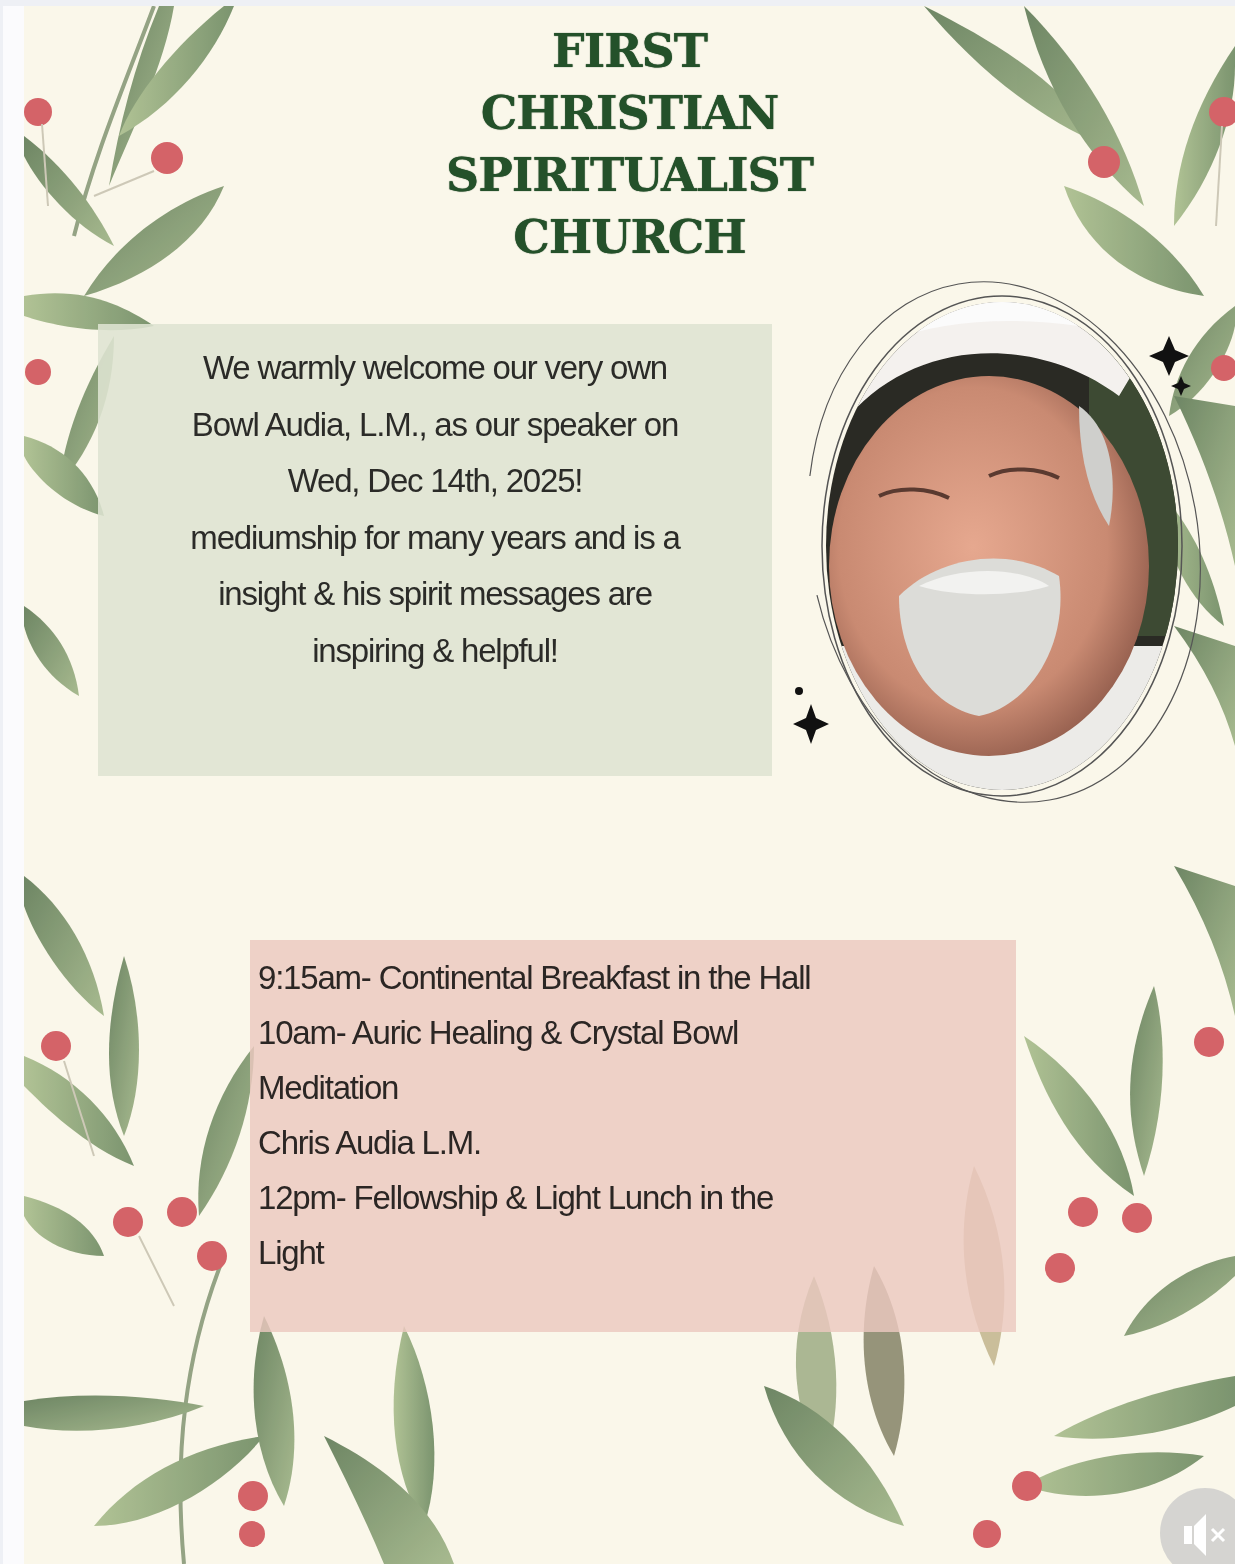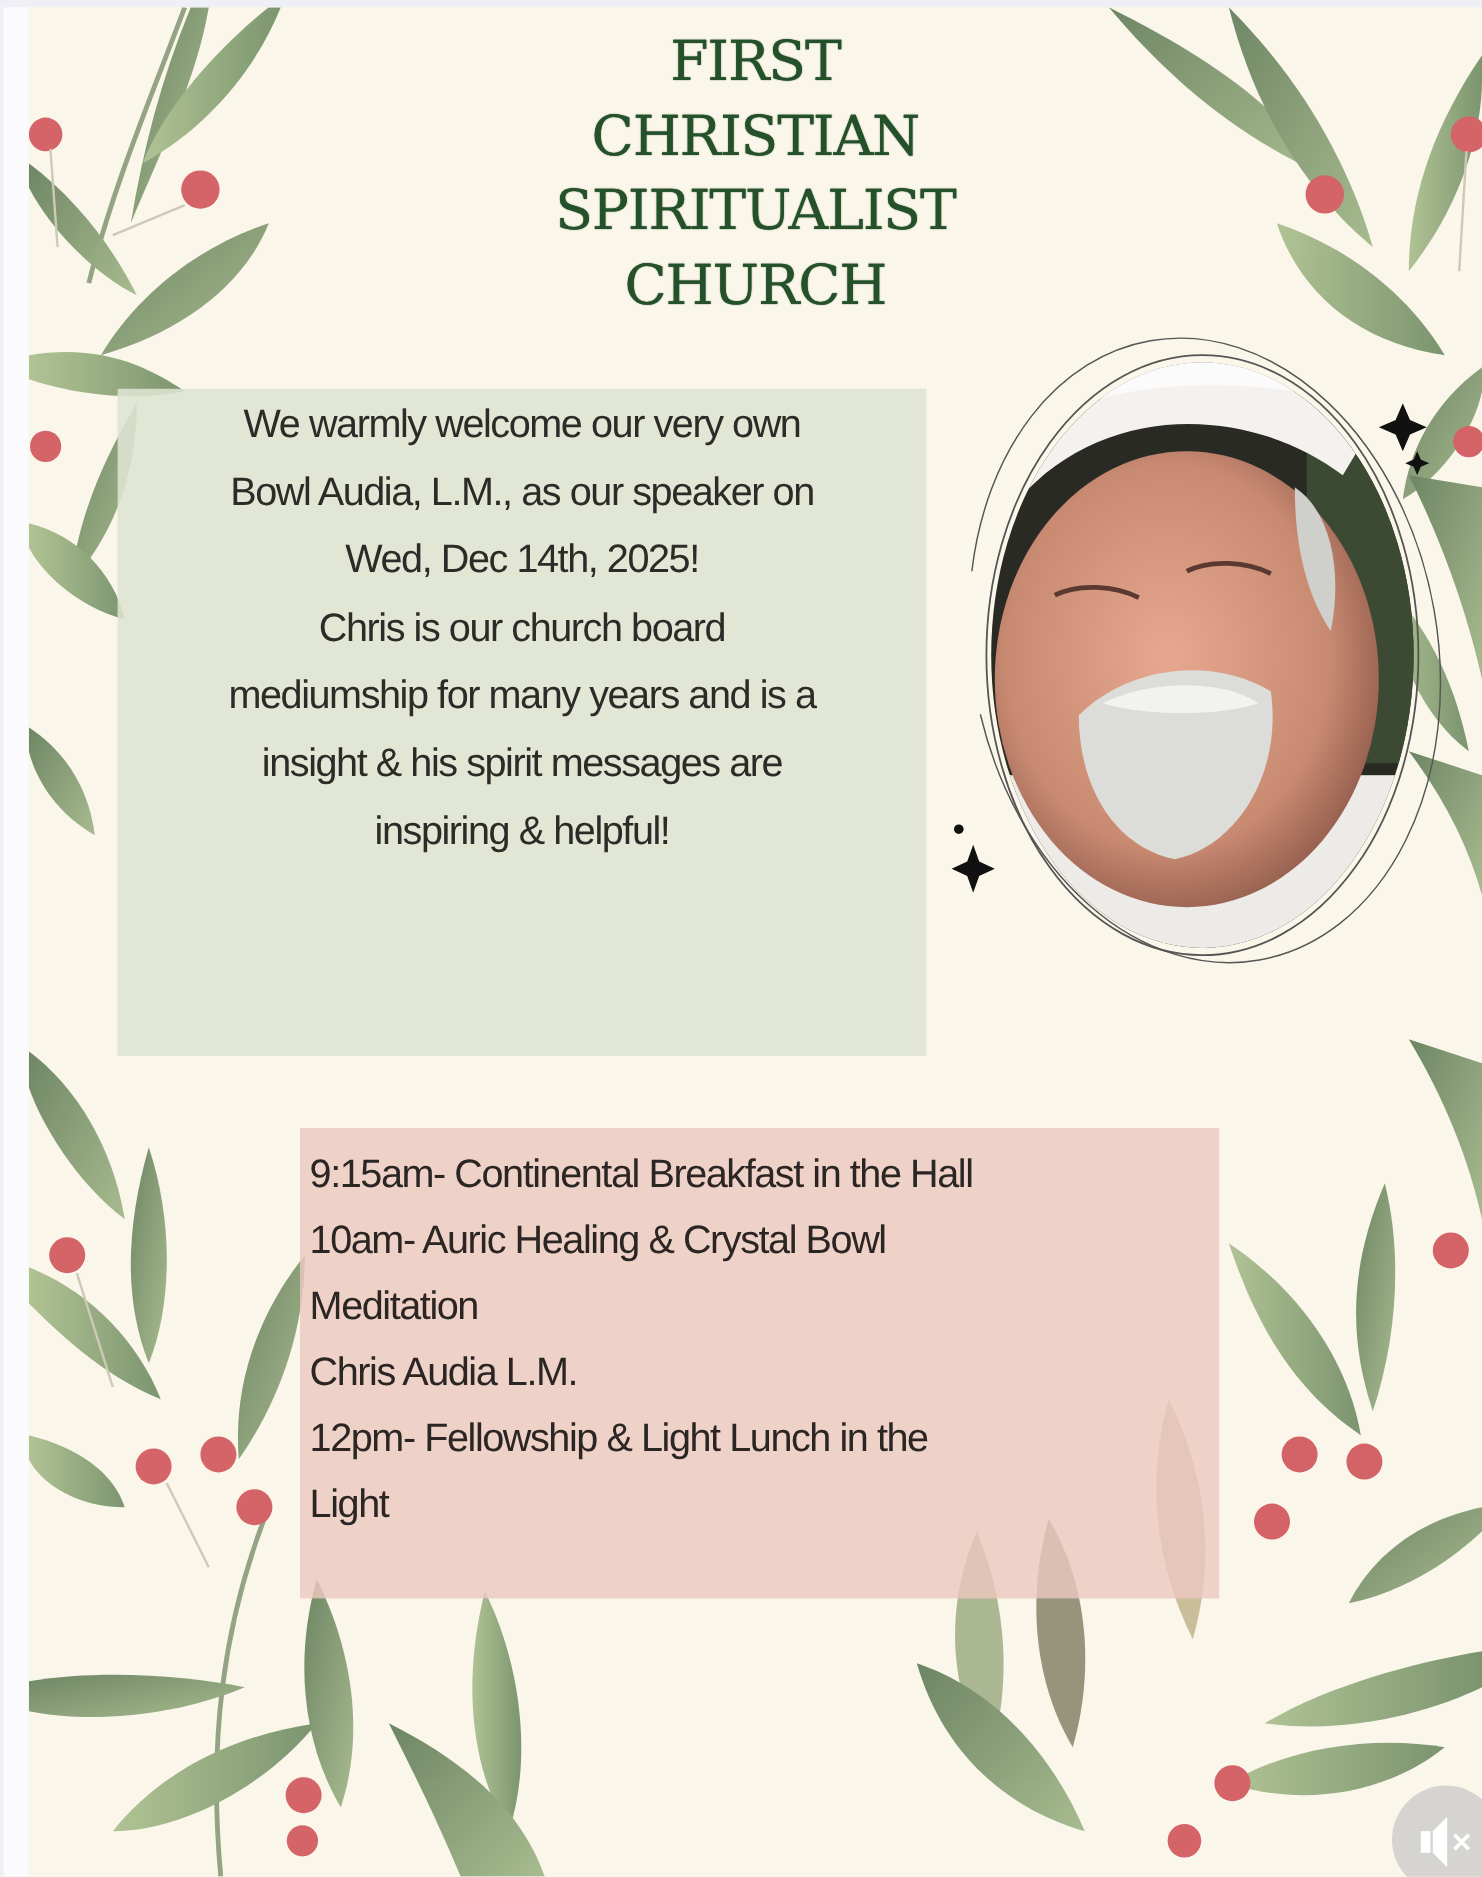--- a/index.html
+++ b/index.html
@@ -1,23 +1,23 @@
 <!DOCTYPE html>
 <html><head>
 <meta charset="utf-8">
 <style>
   html, body { margin:0; padding:0; }
   body { width:1235px; height:1564px; background:#f3f4f8; position:relative; overflow:hidden; font-family:"Liberation Sans", sans-serif; }
   .frame { position:absolute; left:0; top:0; width:1235px; height:1564px; background:#eef0f5; }
   .inner-white { position:absolute; left:3px; top:6px; width:21px; height:1558px; background:#fbfbfd; }
   .flyer { position:absolute; left:24px; top:6px; width:1211px; height:1558px; background:#faf7ea; overflow:hidden; }
   .deco { position:absolute; left:0; top:0; width:1211px; height:1558px; }
-  .title { position:absolute; left:0; width:1211px; top:14px; text-align:center; color:#24512a; font-family:"DejaVu Serif", serif; font-weight:normal; font-size:46px; line-height:62px; letter-spacing:-1px; }
+  .title { position:absolute; left:0; width:1211px; top:14px; text-align:center; color:#24512a; font-family:"DejaVu Serif", serif; font-weight:bold; font-size:46px; line-height:62px; letter-spacing:-1px; }
   .title div { text-shadow: 0 0 1px #1a3d1f; }
-  .intro { position:absolute; left:74px; top:318px; width:674px; height:556px; background:rgba(222,228,210,0.88); text-align:center; color:#2b2b28; font-family:"Liberation Sans", sans-serif; font-size:33px; line-height:56.5px; padding-top:1px; box-sizing:border-box; letter-spacing:-1.2px; }
+  .intro { position:absolute; left:74px; top:318px; width:674px; height:452px; background:rgba(222,228,210,0.88); text-align:center; color:#2b2b28; font-family:"Liberation Sans", sans-serif; font-size:33px; line-height:56.5px; padding-top:16px; box-sizing:border-box; letter-spacing:-1.2px; }
   .schedule { position:absolute; left:226px; top:934px; width:766px; height:392px; background:rgba(235,200,192,0.82); color:#2b2624; font-size:33px; line-height:55px; padding:10px 2px 0 8px; box-sizing:border-box; letter-spacing:-1.2px; }
   .photo-wrap { position:absolute; left:765px; top:220px; width:430px; height:620px; }
   .mute-btn { position:absolute; left:1160px; top:1488px; width:90px; height:90px; border-radius:50%; background:rgba(200,200,200,0.75); cursor:pointer; }
   .mute-btn svg { position:absolute; left:20px; top:22px; }
 </style>
 </head>
 <body>
 
 <div class="frame">
   <div class="inner-white"></div>
@@ -108,21 +108,20 @@
       <div>FIRST</div>
       <div>CHRISTIAN</div>
       <div>SPIRITUALIST</div>
       <div>CHURCH</div>
     </div>
 
     <div class="intro">
       <div>We warmly welcome our very own</div>
       <div>Bowl Audia, L.M., as our speaker on</div>
       <div>Wed, Dec 14th, 2025!</div>
-      <div>Chris is our church board</div>
       <div>mediumship for many years and is a</div>
       <div>insight &amp; his spirit messages are</div>
       <div>inspiring &amp; helpful!</div>
     </div>
 
     <div class="photo-wrap">
       <svg width="430" height="620" viewBox="0 0 430 620">
         <defs>
           <clipPath id="oval">
               <ellipse cx="213" cy="320" rx="176" ry="244"></ellipse>

